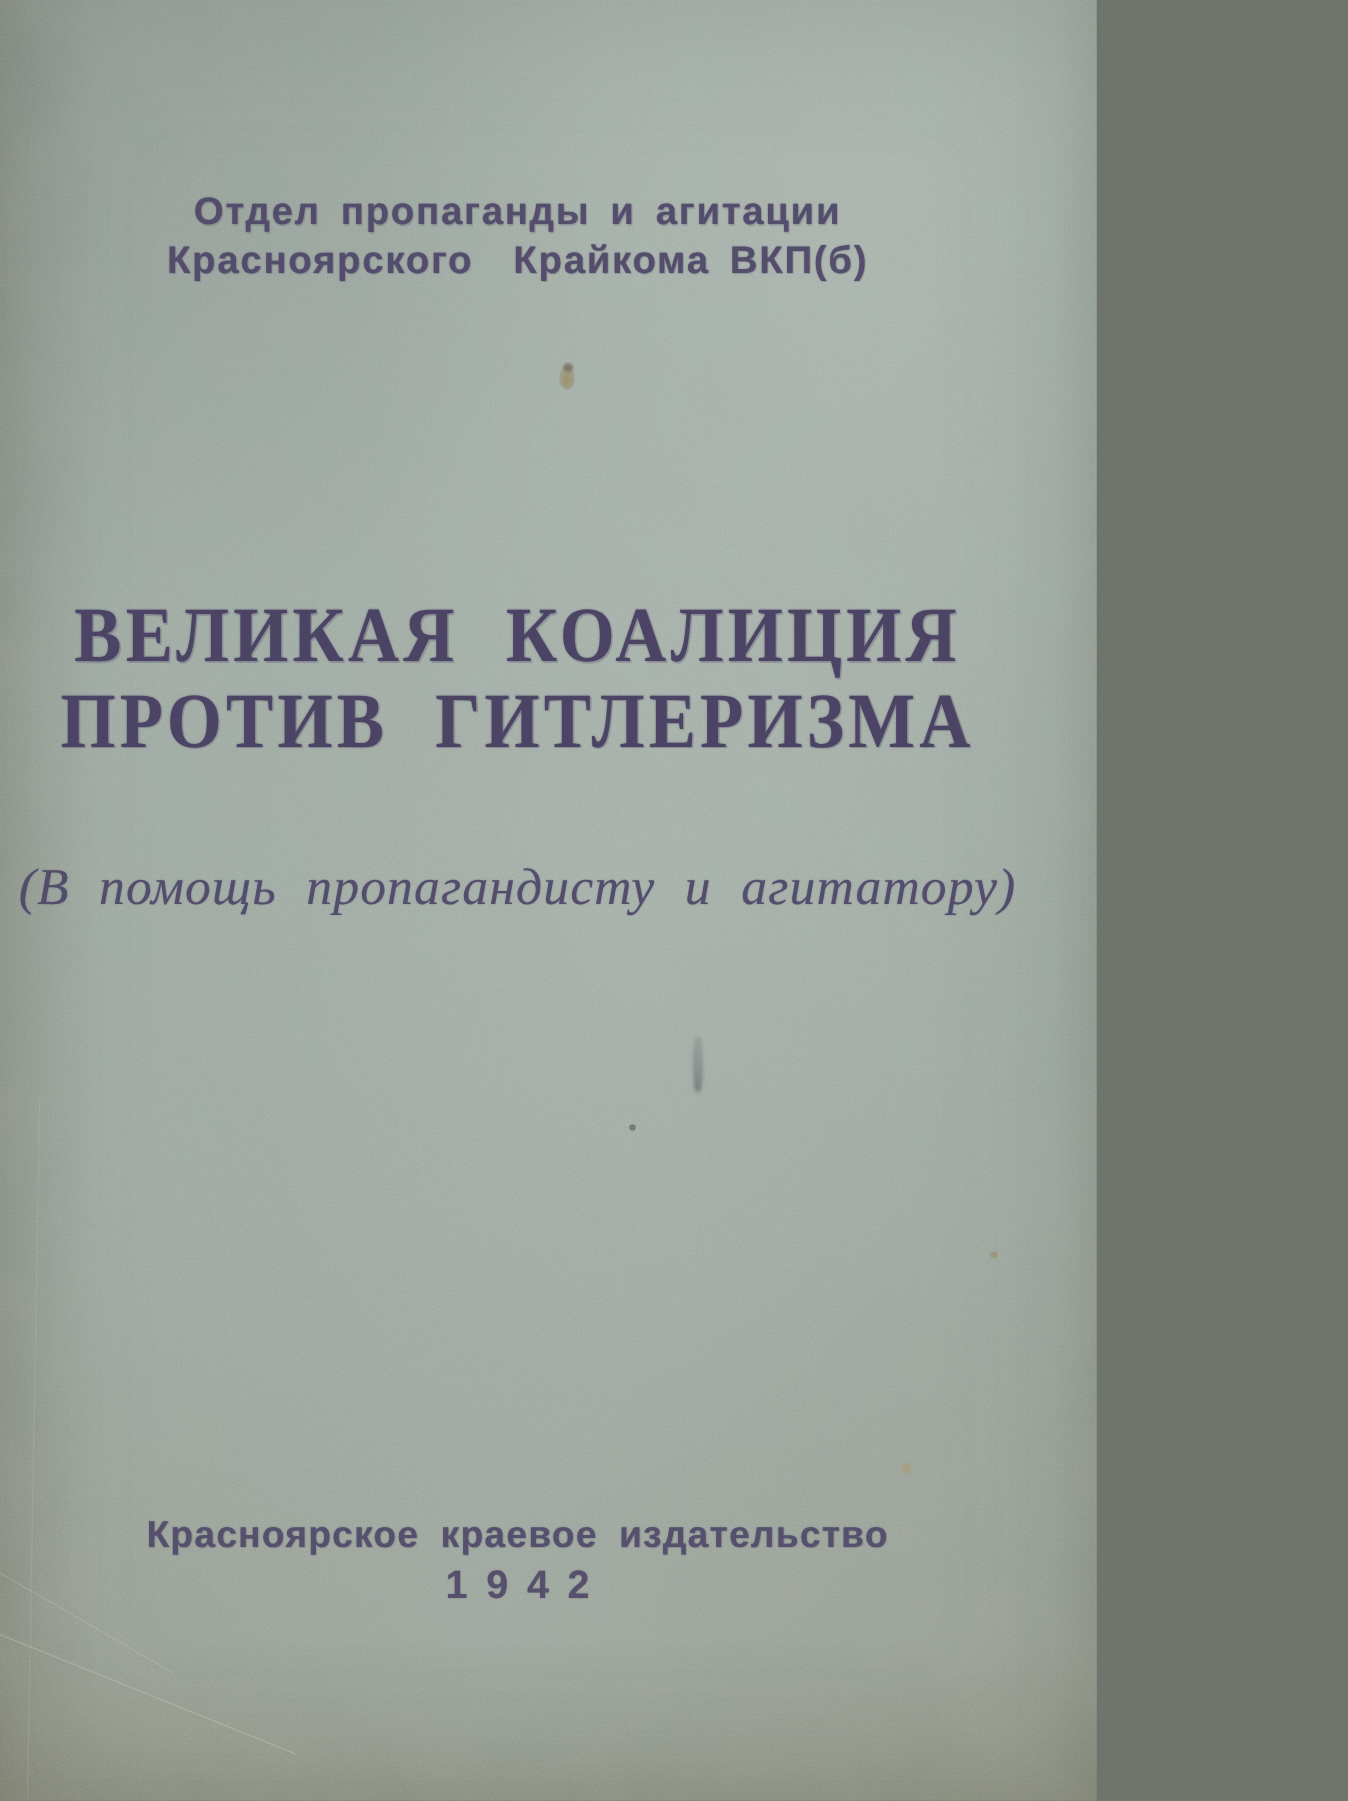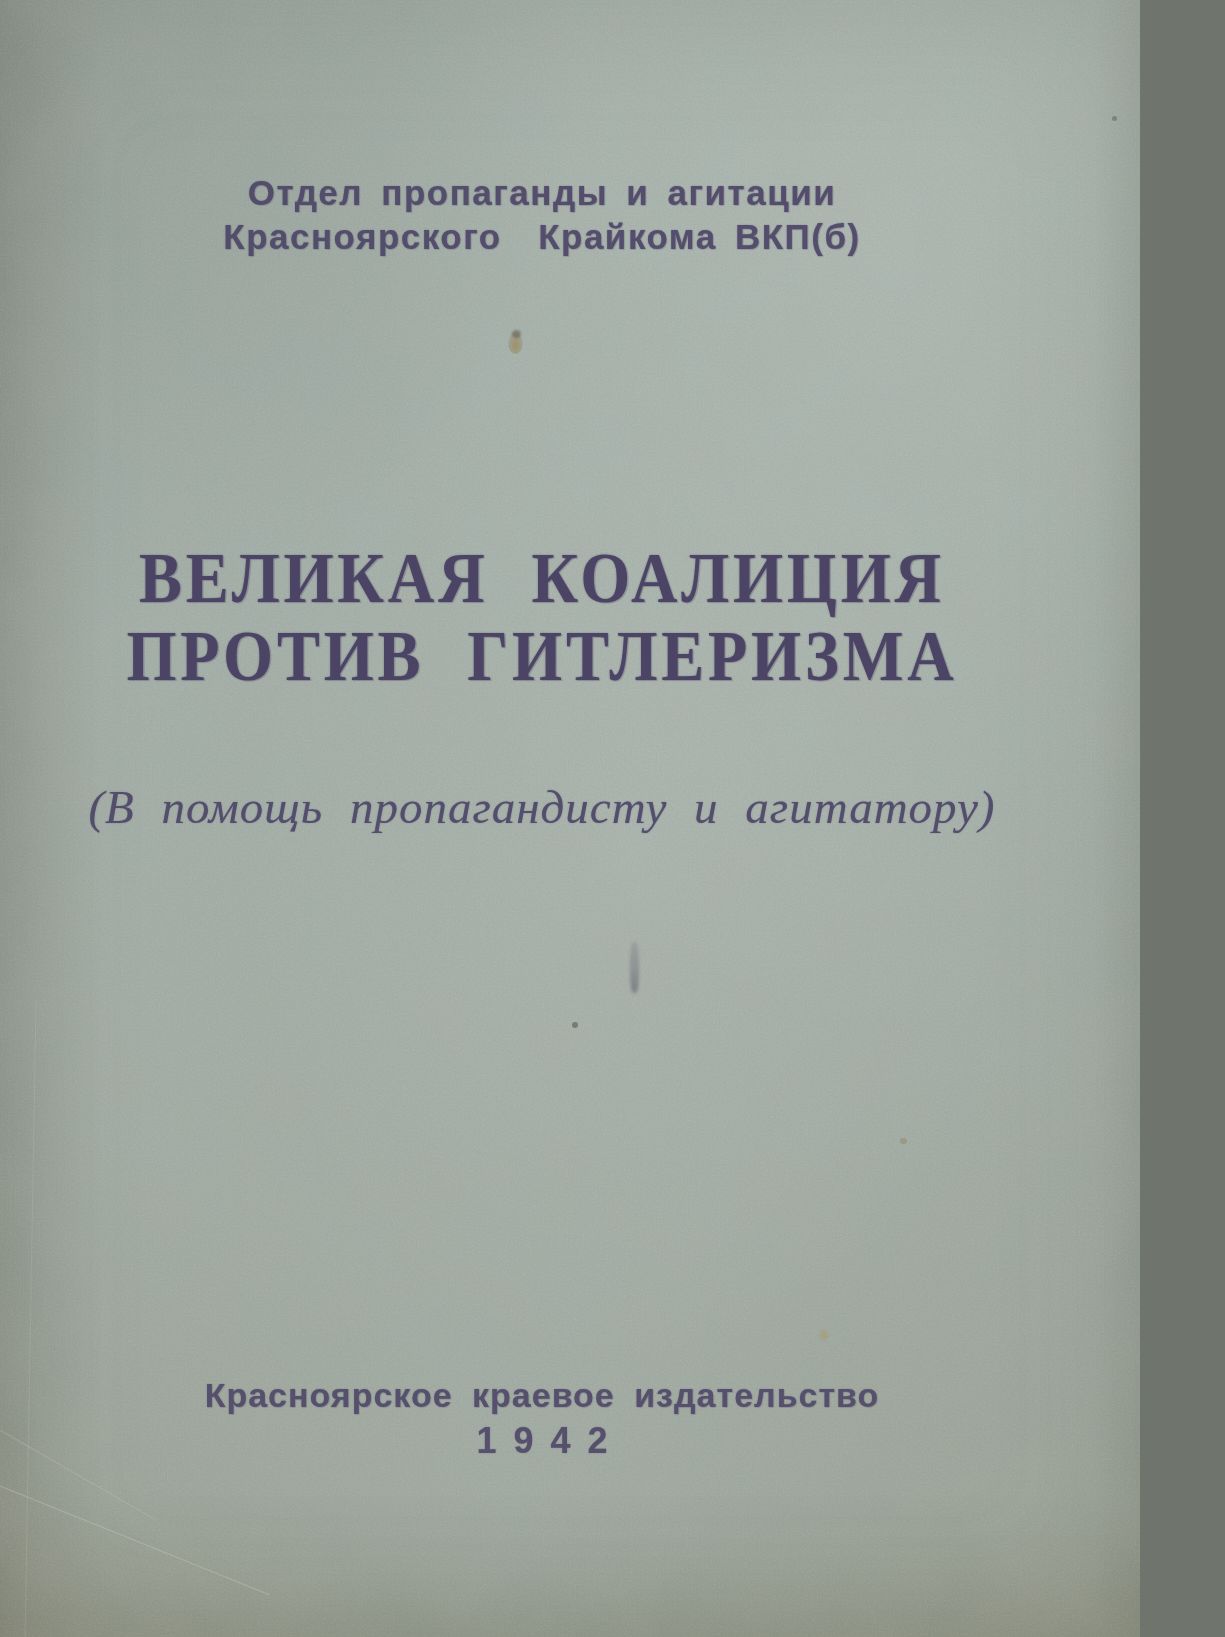--- a/index.html
+++ b/index.html
@@ -1,19 +1,19 @@
 <!DOCTYPE html>
 <html><head>
 <meta charset="utf-8">
 <style>
   html, body { margin: 0; padding: 0; background: #6f756c; }
 
   .page {
     position: relative;
-    width: 1140px;
+    width: 997px;
     height: 1637px;
     overflow: hidden;
     background-color: #a4b0a9;
     background-image:
       
       radial-gradient(circle at 0% 4%, rgba(82,88,80,0.20), rgba(82,88,80,0) 30%),
       
       radial-gradient(ellipse at 78% 14%, rgba(255,255,248,0.10), rgba(255,255,255,0) 42%),
       
       radial-gradient(ellipse at 55% 52%, rgba(250,252,246,0.07), rgba(255,255,255,0) 45%),

